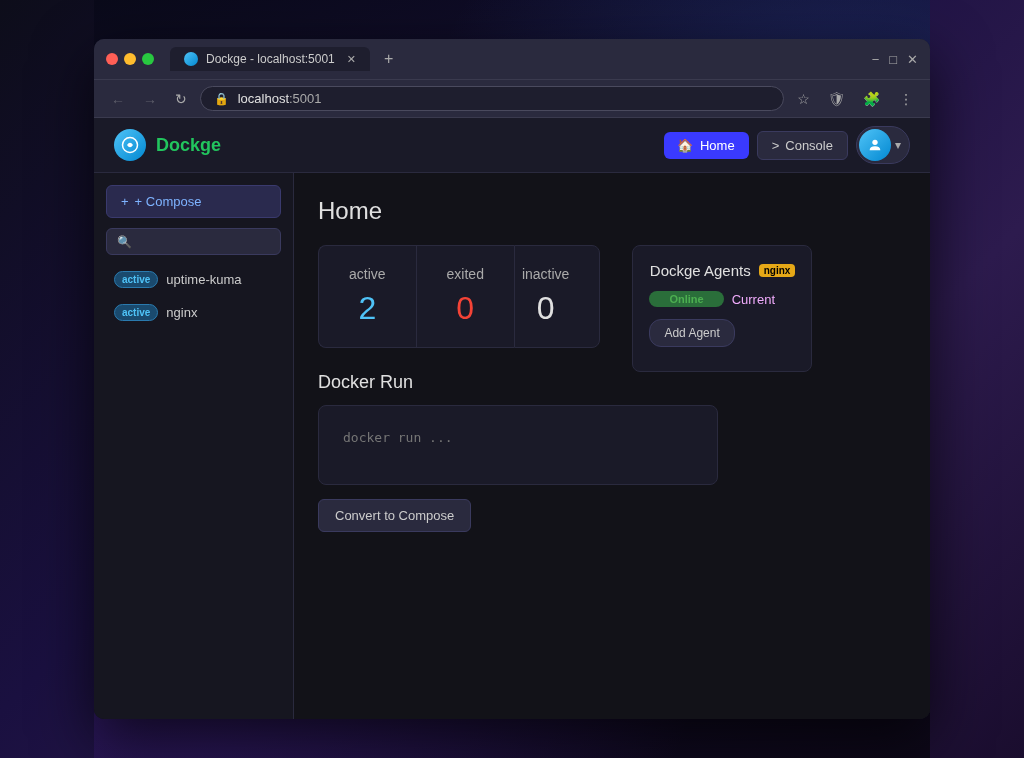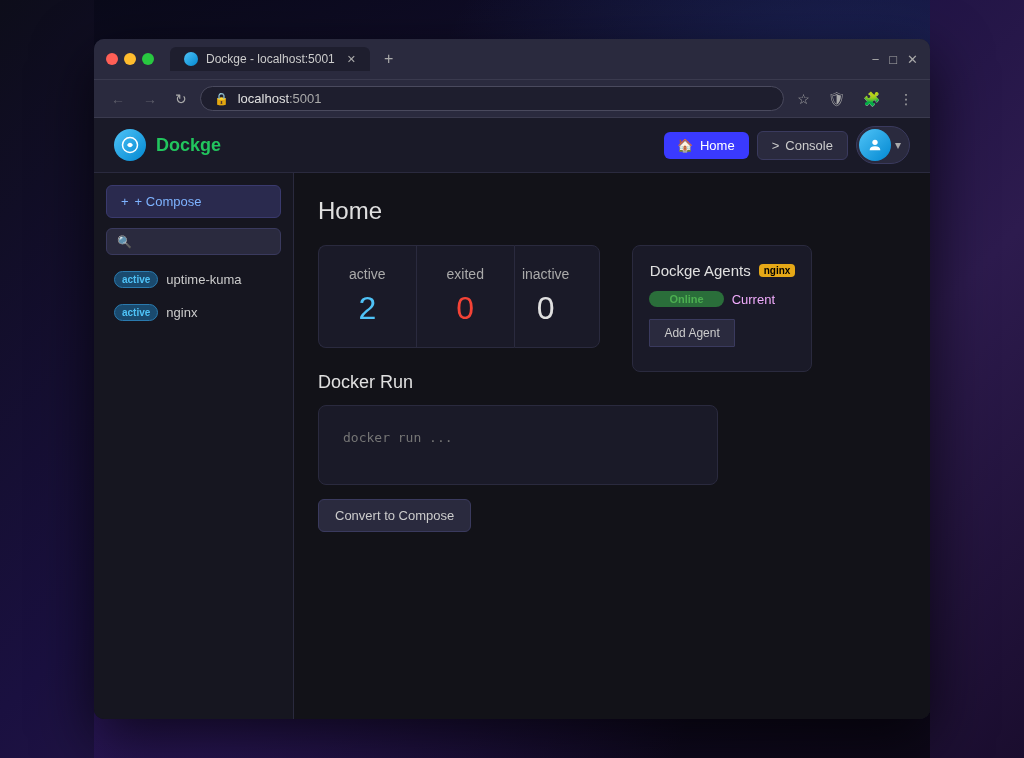--- a/index.html
+++ b/index.html
@@ -444,21 +444,21 @@
 
     .agent-current-text {
       color: #f0abfc;
       font-size: 13px;
     }
 
     .add-agent-btn {
       background: #2a2a3e;
       color: #ccc;
       border: 1px solid #3a3a5e;
-      border-radius: 1px;
+      border-radius: 12px;
       padding: 6px 14px;
       font-size: 12px;
       cursor: pointer;
     }
 
     .stats-and-agents {
       display: flex;
       gap: 16px;
       width: 100%;
     }

